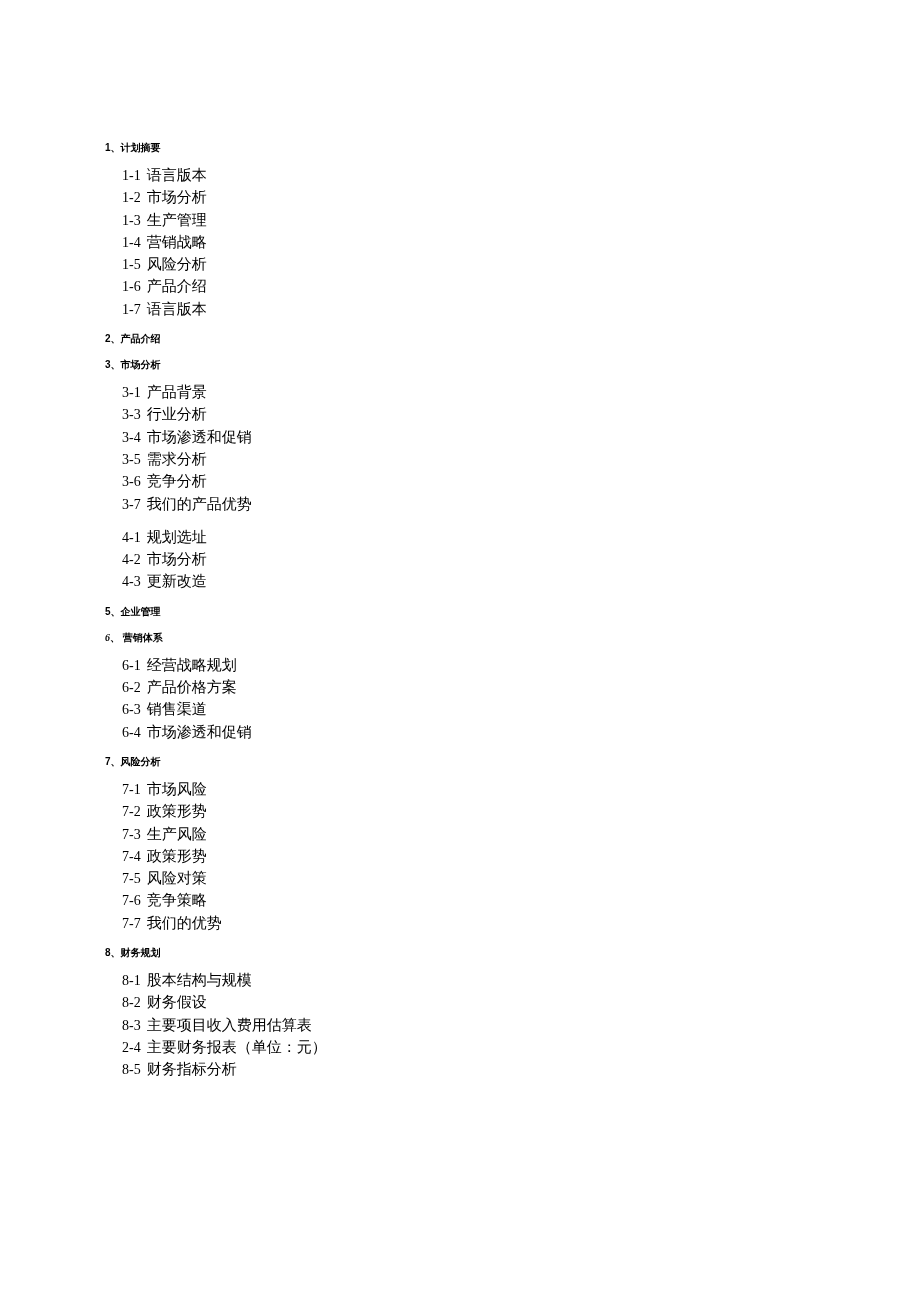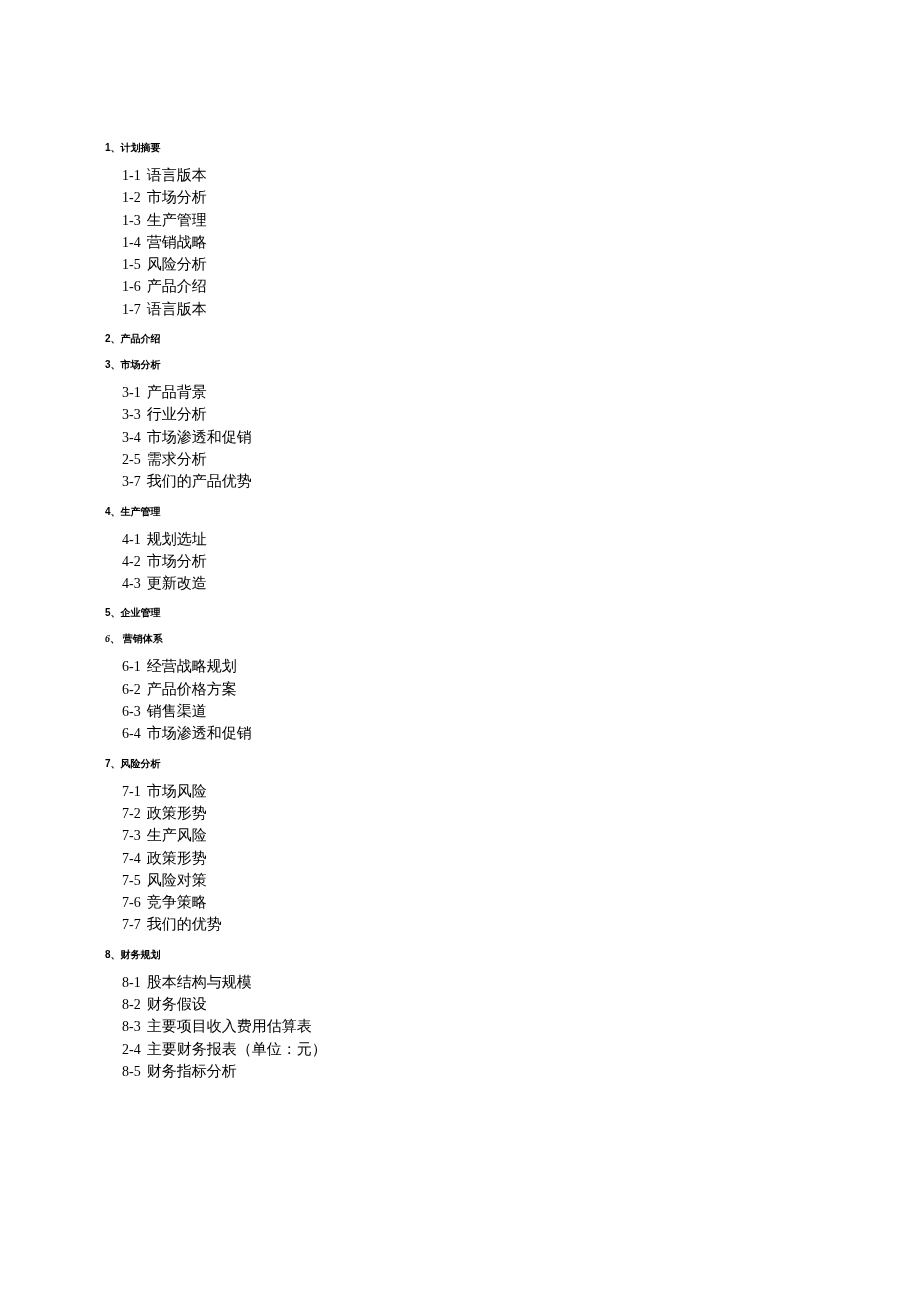--- a/index.html
+++ b/index.html
@@ -65,26 +65,26 @@
     </div>
     <div class="section">
       <div class="section-title"><span class="num">2</span><span>、</span><span>产品介绍</span></div>
     </div>
     <div class="section">
       <div class="section-title"><span class="num">3</span><span>、</span><span>市场分析</span></div>
       <div class="sub-list">
         <div class="sub-item"><span class="sub-num">3-1</span> <span>产品背景</span></div>
         <div class="sub-item"><span class="sub-num">3-3</span> <span>行业分析</span></div>
         <div class="sub-item"><span class="sub-num">3-4</span> <span>市场渗透和促销</span></div>
-        <div class="sub-item"><span class="sub-num">2-5</span> <span>需求分析</span></div>
+        <div class="sub-item"><span class="sub-num">3-5</span> <span>需求分析</span></div>
+        <div class="sub-item"><span class="sub-num">3-6</span> <span>竞争分析</span></div>
         <div class="sub-item"><span class="sub-num">3-7</span> <span>我们的产品优势</span></div>
       </div>
     </div>
     <div class="section">
-      <div class="section-title"><span class="num">4</span><span>、</span><span>生产管理</span></div>
       <div class="sub-list">
         <div class="sub-item"><span class="sub-num">4-1</span> <span>规划选址</span></div>
         <div class="sub-item"><span class="sub-num">4-2</span> <span>市场分析</span></div>
         <div class="sub-item"><span class="sub-num">4-3</span> <span>更新改造</span></div>
       </div>
     </div>
     <div class="section">
       <div class="section-title"><span class="num">5</span><span>、</span><span>企业管理</span></div>
     </div>
     <div class="section">

